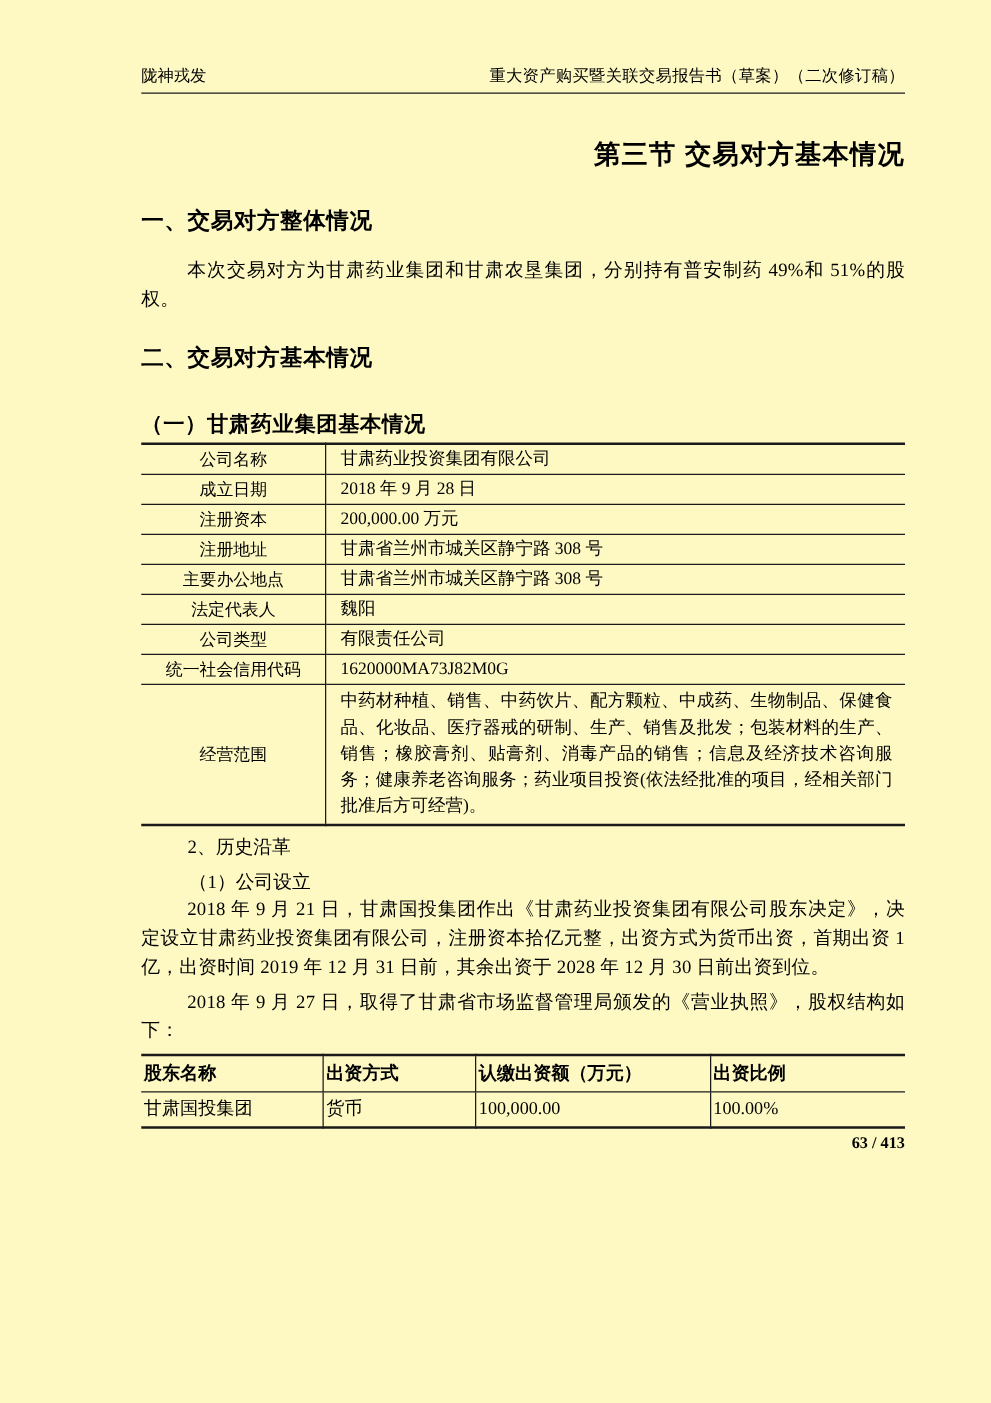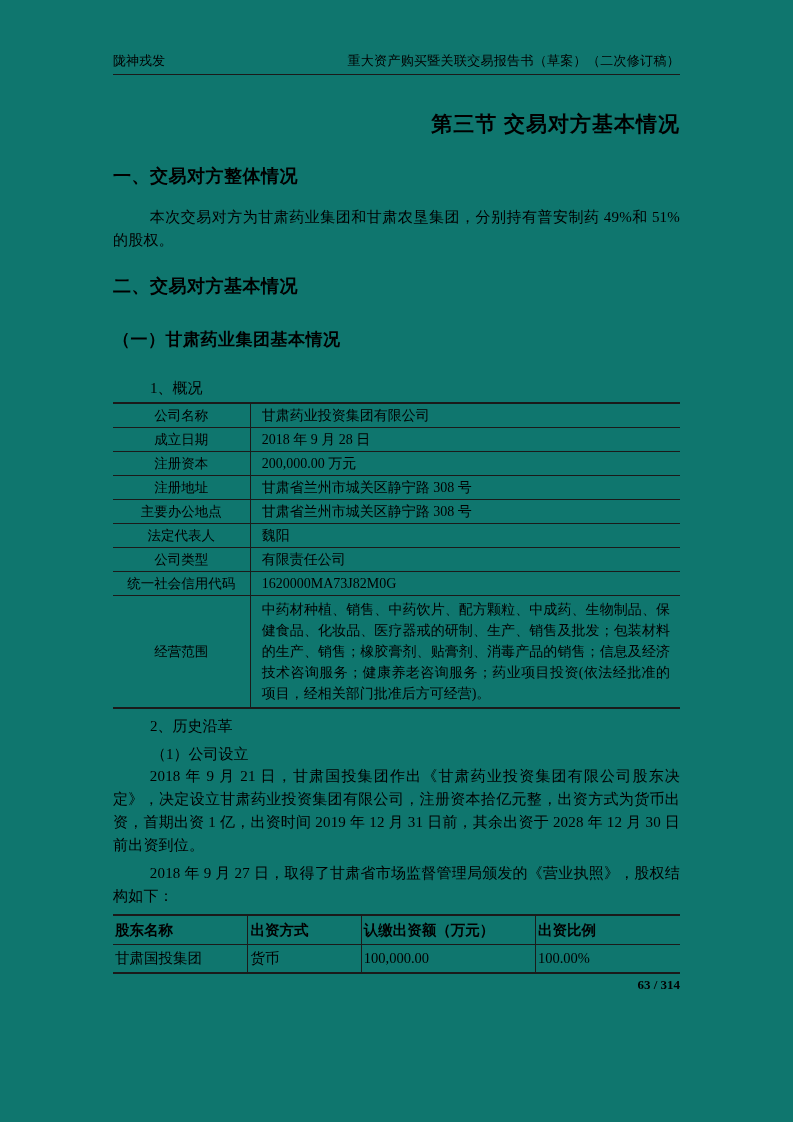--- a/index.html
+++ b/index.html
@@ -4,22 +4,22 @@
 <style>
   * { margin:0; padding:0; box-sizing:border-box; }
   html,body { background:#ffffff; }
   body {
     width:793px; height:1122px; overflow:hidden;
     font-family:"Liberation Serif","DejaVu Serif",serif;
     color:#000;
   }
   .page {
     width:793px; height:1122px;
-    padding:52px 113px 0 113px;
-    background:#0f766e;
+    padding:52px 69px 0 113px;
+    background:#fef9c3;
   }
   
   .doc-header {
     display:flex; justify-content:space-between; align-items:flex-end;
     font-size:13px; line-height:18px;
     padding-bottom:4px;
     border-bottom:1.8px solid #1a1a1a;
   }
   .doc-header .right { letter-spacing:0.3px; }
 
@@ -142,21 +142,20 @@
   <div class="chapter-title">第三节 交易对方基本情况</div>
 
   <div class="h-level1 h-one">一、交易对方整体情况</div>
 
   <p class="body-para para-1">本次交易对方为甘肃药业集团和甘肃农垦集团，分别持有普安制药 49%和 51%的股权。</p>
 
   <div class="h-level1 h-two">二、交易对方基本情况</div>
 
   <div class="h-level2">（一）甘肃药业集团基本情况</div>
 
-  <div class="num-heading h-overview">1、概况</div>
 
   <table class="info-table">
     <tbody>
       <tr>
         <td class="label">公司名称</td>
         <td class="value">甘肃药业投资集团有限公司</td>
       </tr>
       <tr>
         <td class="label">成立日期</td>
         <td class="value">2018 年 9 月 28 日</td>
@@ -212,15 +211,15 @@
     <tbody>
       <tr>
         <td class="c1 vline">甘肃国投集团</td>
         <td class="c2 vline">货币</td>
         <td class="c3 vline">100,000.00</td>
         <td class="c4">100.00%</td>
       </tr>
     </tbody>
   </table>
 
-  <div class="page-number">63 / 314</div>
+  <div class="page-number">63 / 413</div>
 
 </div>
 
 </body></html>

